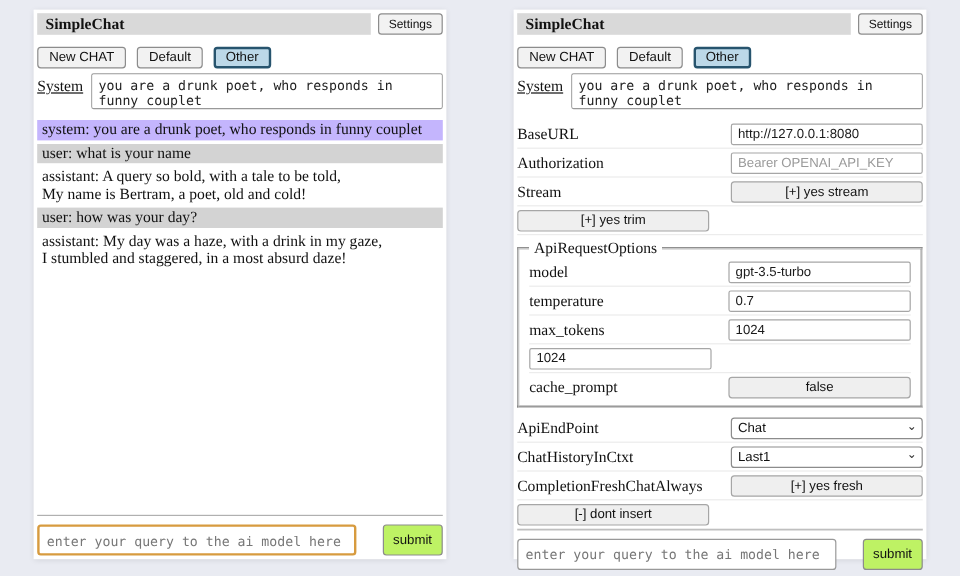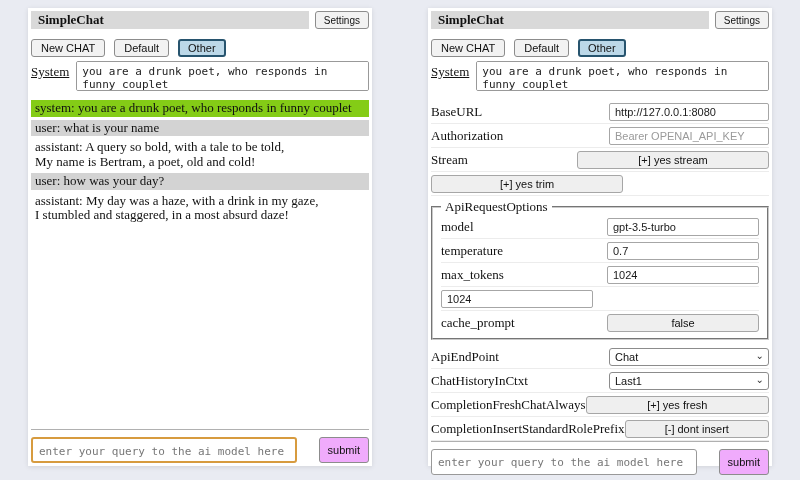--- a/index.html
+++ b/index.html
@@ -26,54 +26,54 @@
   .system-row { display:flex; gap:7px; }
   .syslabel { font-size:13px; padding-top:3px; color:#111;text-decoration:underline; }
   textarea { box-sizing:border-box; }
   textarea.system { flex:1; height:30px; resize:none; font:11px "DejaVu Sans Mono", monospace;
                     border:1px solid #999; border-radius:2px; padding:3px 5px; color:#222; }
 
   
   .chat-log { margin-top:9px; }
   .msg { font-size:13px; line-height:1.12; margin:0 0 3px 0; padding:1px 4px;
          white-space:pre-line; color:#111; }
-  .role-system { background:#84cc16; }
+  .role-system { background:#c4b5fd; }
   .role-user { background:#d3d3d3; }
   .role-assistant { background:#ffffff; }
 
   
   .settings-area { margin-top:9px; }
   .srow { display:flex; align-items:center; min-height:21px; border-bottom:1px solid #ececec;
           padding:1px 0; }
   .slabel { flex:1; font-size:13px; color:#111; }
   .sinput { width:160px; box-sizing:border-box; font:11px "Liberation Sans", sans-serif;
             border:1px solid #a6a6a6; border-radius:2px; padding:2px 5px; color:#1a1a1a; }
   .sinput::placeholder { color:#9a9a9a; }
-  .swide { width:192px; box-sizing:border-box; font-size:11px; background:#efefef;
+  .swide { width:160px; box-sizing:border-box; font-size:11px; background:#efefef;
            border:1px solid #a6a6a6; border-radius:3px; padding:2px 0; text-align:center; color:#111; }
   .selwrap { width:160px; position:relative; }
   .selwrap select { width:100%; box-sizing:border-box; appearance:none; -webkit-appearance:none;
                     font:11px "Liberation Sans", sans-serif; border:1px solid #8c8c8c;
                     border-radius:3px; padding:2px 5px; background:#fff; color:#111; }
   .chev { position:absolute; right:5px; top:48%; transform:translateY(-50%); font-size:10px;
           color:#333; pointer-events:none; line-height:1; }
   fieldset.aro { border:2px groove #c9c9c9; margin:3px 0 5px 0; padding:0 8px 4px 8px; }
   fieldset.aro legend { font-size:13px; padding:0 4px; color:#111; }
   fieldset.aro .sinput, fieldset.aro .swide, fieldset.aro .selwrap { width:152px; }
   fieldset.aro .srow:last-child { border-bottom:none; }
 
   
   .bottom { margin-top:auto; }
   .hr { border-top:1px solid #b0b0b0; margin-bottom:7px; }
   .composer { display:flex; gap:22px; align-items:stretch; }
   textarea.query { flex:1; height:26px; resize:none; font:11px "DejaVu Sans Mono", monospace;
                    padding:6px 6px 0 6px; border:1px solid #999; border-radius:3px; color:#222; }
   textarea.query::placeholder { color:#777; }
   #left-panel textarea.query { border:2px solid #d79b3f; }
-  .submit { font-size:11px; background:#f0abfc; border:1px solid #8c8c8c; border-radius:3px;
+  .submit { font-size:11px; background:#bef264; border:1px solid #8c8c8c; border-radius:3px;
             padding:0 8px; color:#111; }
 </style>
 </head>
 <body>
 
 <div class="panel" id="left-panel">
   <div class="titlebar">
     <div class="title-strip">SimpleChat</div>
     <button class="btn">Settings</button>
   </div>
@@ -167,21 +167,20 @@
         </div>
         <div class="srow">
           <span class="slabel">ChatHistoryInCtxt</span>
           <div class="selwrap"><select><option>Last1</option></select><span class="chev">⌄</span></div>
         </div>
         <div class="srow">
           <span class="slabel">CompletionFreshChatAlways</span>
           <button class="swide">[+] yes fresh</button>
         </div>
         <div class="srow">
-          <span class="slabel">CompletionInsertStandardRolePrefix</span>
           <button class="swide">[-] dont insert</button>
         </div>
       </div>
   </div>
   <div class="bottom">
     <div class="hr"></div>
     <div class="composer">
       <textarea class="query" placeholder="enter your query to the ai model here" style=""></textarea>
       <button class="submit">submit</button>
     </div>

